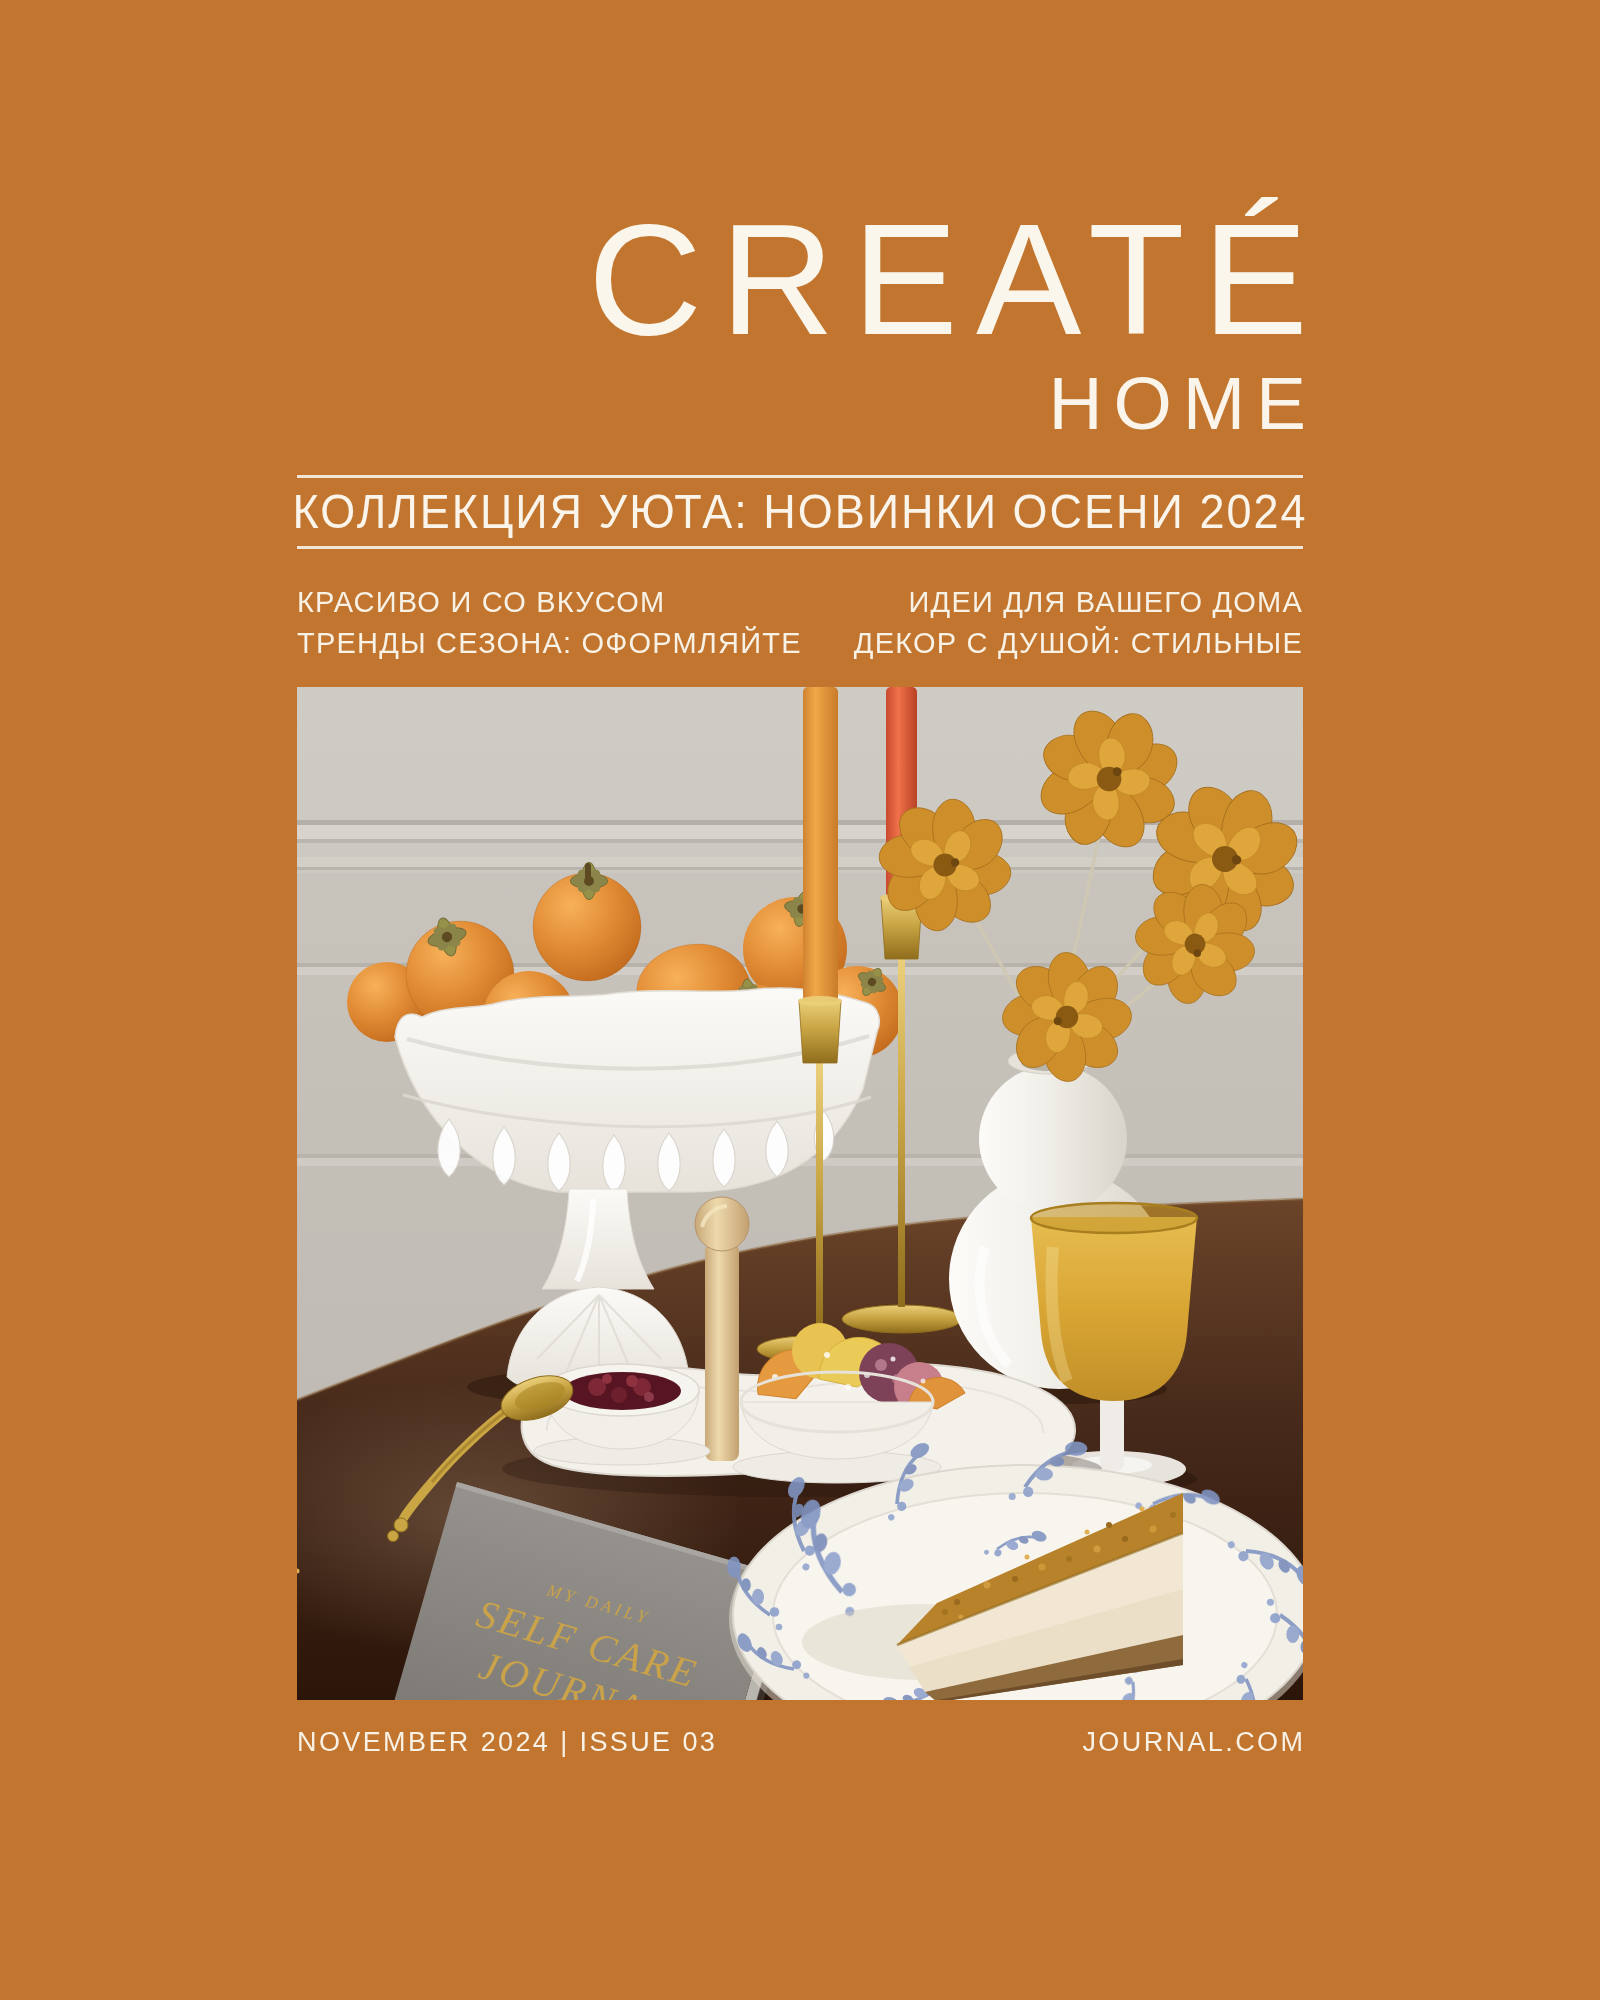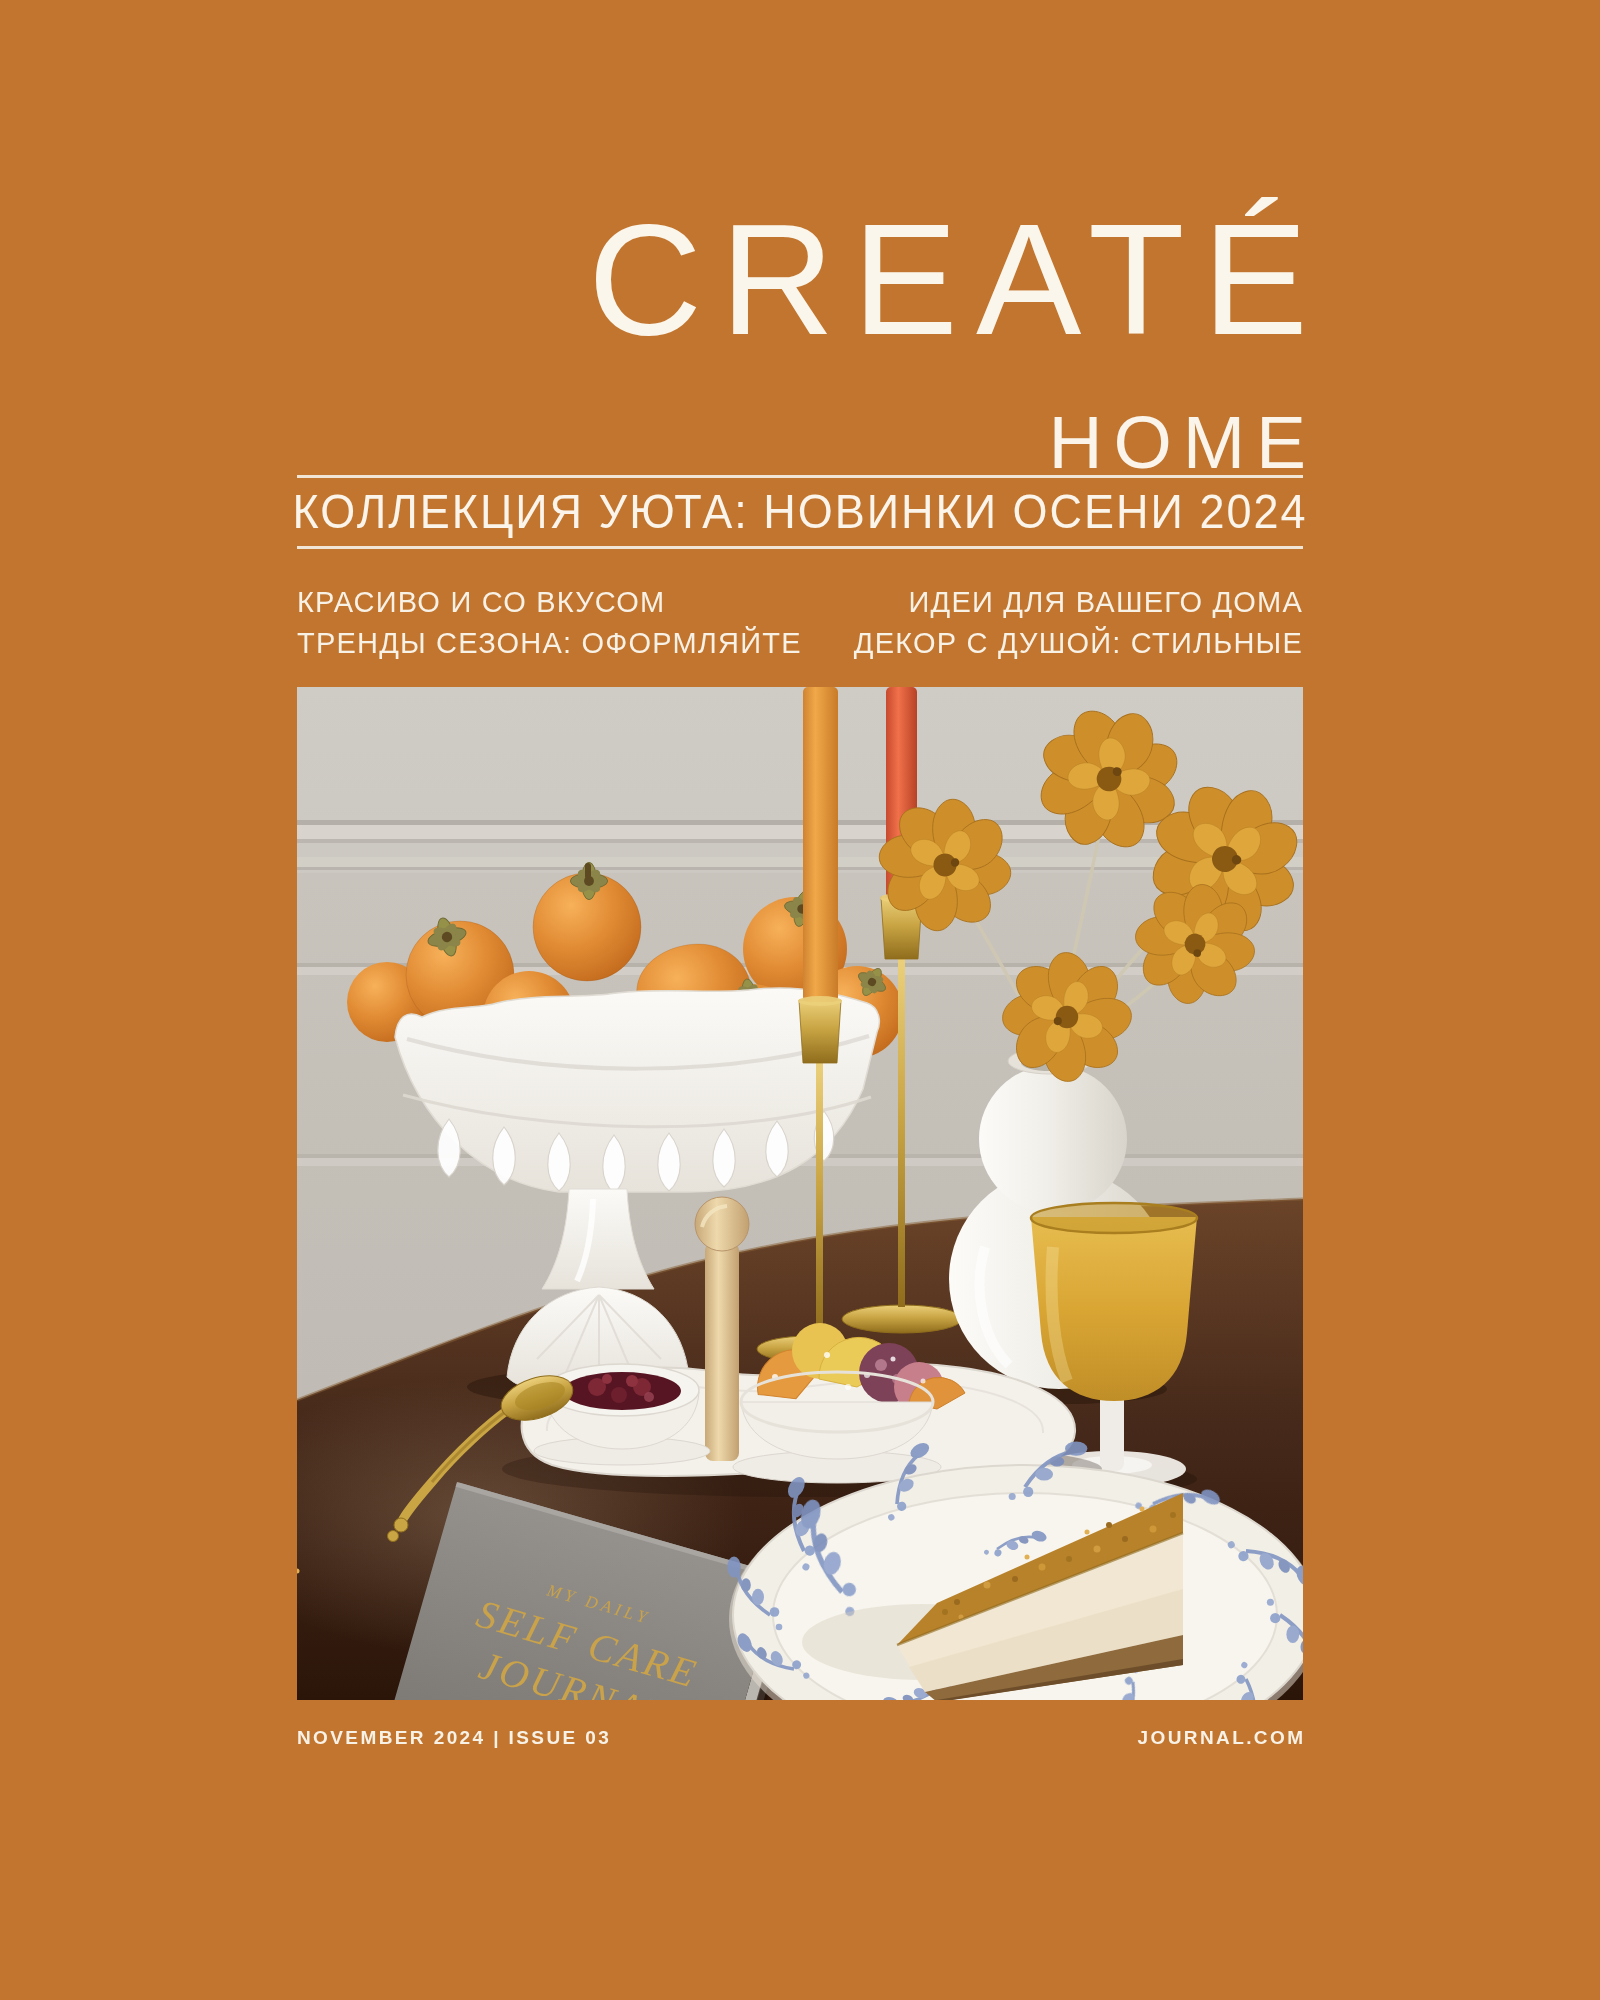--- a/index.html
+++ b/index.html
@@ -14,21 +14,21 @@
   .masthead-title{
     top:200px;right:292px;
     font-size:158px;line-height:1;font-weight:400;
     letter-spacing:.115em;margin-right:-.115em;
     color:#FBF6EC;white-space:nowrap;
   }
   .masthead-sub{
     top:366px;right:294px;
     font-size:75px;line-height:1;font-weight:100;
     letter-spacing:.145em;margin-right:-.145em;
-    color:#FAF4EA;white-space:nowrap;margin-top:39px;
+    color:#FAF4EA;white-space:nowrap;
   }
   .rule{
     left:297px;width:1006px;height:3px;background:#F3EBDE;opacity:.95;
   }
   .rule-1{top:475px;}
   .rule-2{top:546px;}
   .headline{
     left:297px;top:477px;width:1006px;height:69px;
     display:flex;align-items:center;justify-content:center;
     font-size:45px;font-weight:400;letter-spacing:2px;
@@ -42,21 +42,21 @@
   }
   .subhead-left{left:297px;text-align:left;}
   .subhead-right{right:297px;text-align:right;}
   .cover-photo{
     left:297px;top:687px;width:1006px;height:1013px;
     background:#C6C2BB;overflow:hidden;
   }
   .cover-photo svg{display:block;width:100%;height:100%;}
   .footer-item{
     top:1727px;
-    font-size:19px;font-weight:700;letter-spacing:2.4px;
+    font-size:27px;font-weight:400;letter-spacing:2.4px;
     color:#F8F1E6;white-space:nowrap;
   }
   .footer-left{left:297px;}
   .footer-right{right:297px;margin-right:-2.4px;}
   .journal-text{font-family:"Liberation Serif", serif;font-style:italic;fill:#C9A24A;}
 </style>
 </head>
 <body>
 
 <div class="abs ink masthead-title">CREATÉ</div>

